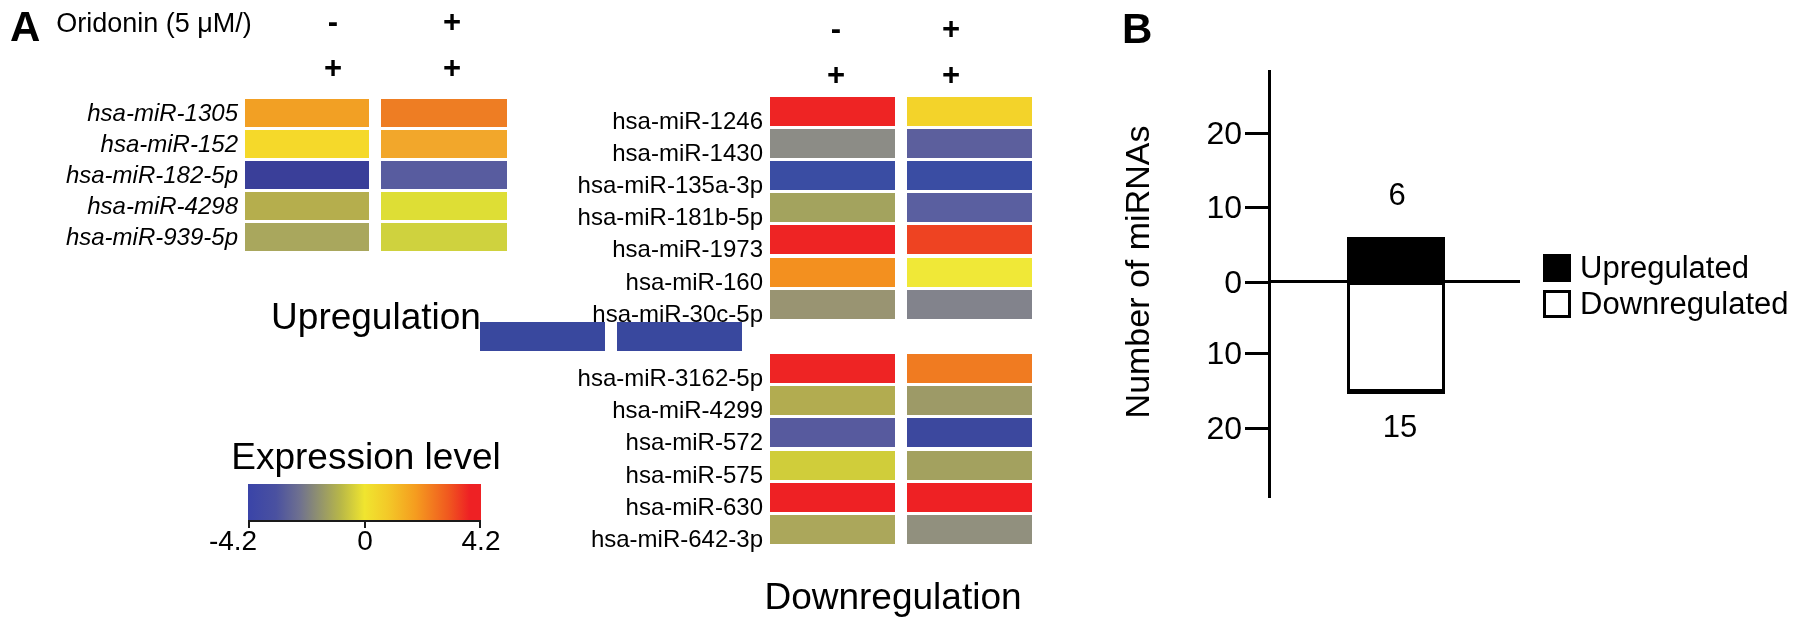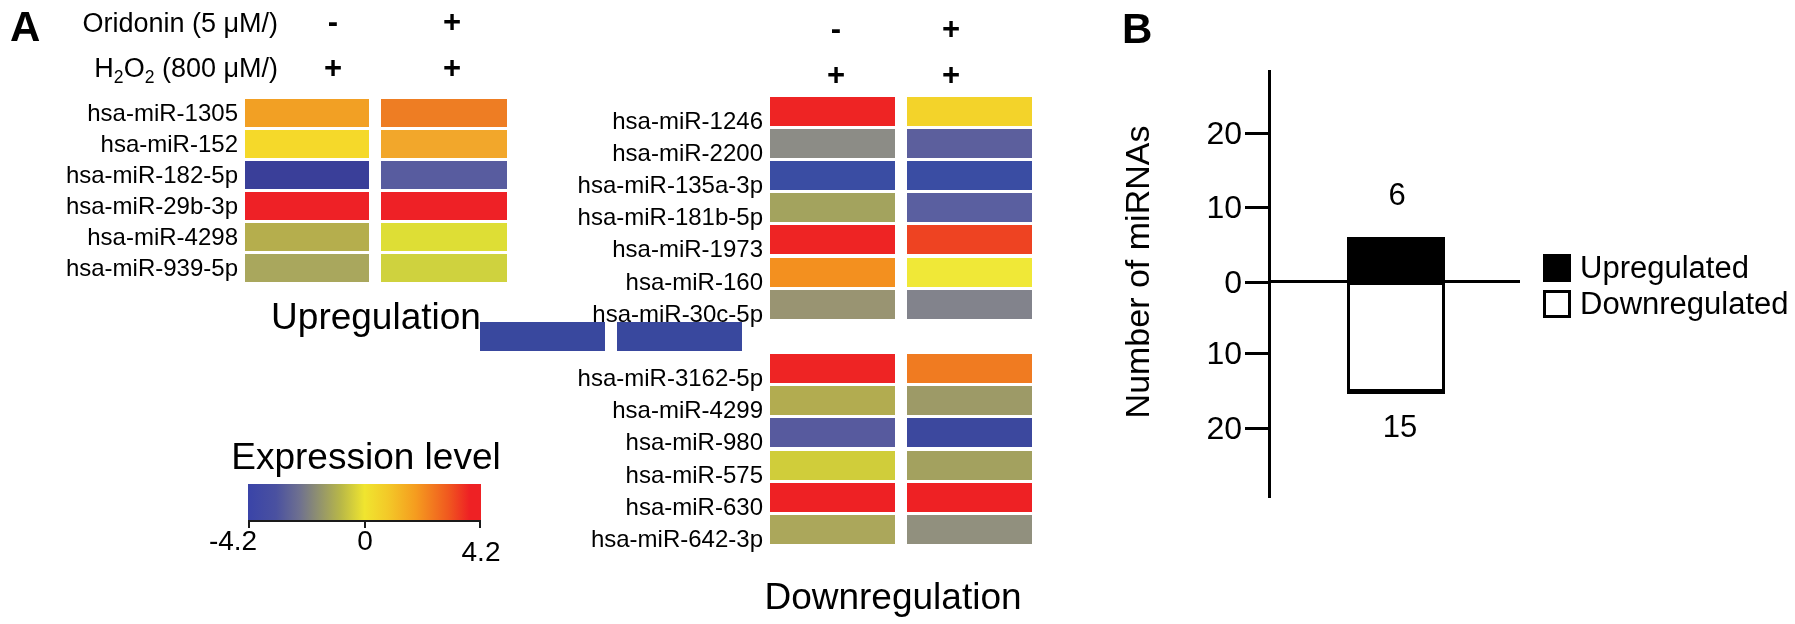--- a/index.html
+++ b/index.html
@@ -1,27 +1,27 @@
 <!DOCTYPE html>
 <html><head>
 <meta charset="utf-8">
 <style>
   html,body{margin:0;padding:0;background:#fff;}
   .canvas{position:relative;width:1795px;height:624px;background:#ffffff;
           font-family:"Liberation Sans","DejaVu Sans",sans-serif;color:#000;overflow:hidden;}
   .abs{position:absolute;}
   .panel-letter{font-weight:bold;font-size:42px;line-height:42px;}
-  .cond-label{font-size:27px;line-height:30px;text-align:right;white-space:nowrap;}
+  .cond-label{font-size:27px;line-height:30px;text-align:center;white-space:nowrap;}
   .cond-label sub{font-size:0.65em;}
   .sign{position:absolute;font-weight:bold;font-size:31px;line-height:36px;transform:translateX(-50%);}
   .hm{position:absolute;}
   .hm-row{display:flex;align-items:center;}
   .hm-label{font-size:24px;line-height:26px;text-align:right;white-space:nowrap;}
   .up .hm-row{height:31px;}
-  .up .hm-label{width:208px;margin-right:7px;}
+  .up .hm-label{width:208px;margin-right:7px;font-style:italic;}
   .up .hm-cell{width:124px;height:28px;}
   .up .hm-cell + .hm-cell{margin-left:12px;width:126px;}
   .down .hm-row{height:32.2px;}
   .down .hm-label{width:283px;margin-right:7px;margin-top:19px;}
   .down .hm-cell{width:125px;height:29px;}
   .down .hm-cell + .hm-cell{margin-left:12px;}
   .section-title{font-size:37px;line-height:30px;transform:translateX(-50%);white-space:nowrap;}
   .cb-wrap{position:absolute;border-bottom:2px solid #1a1a1a;}
   .cb-tick{position:absolute;width:2px;height:8px;background:#1a1a1a;top:100%;}
   .cb-ticklabel{position:absolute;font-size:28px;line-height:30px;transform:translateX(-50%);}
@@ -40,23 +40,20 @@
 </style>
 </head>
 <body>
 
 <div class="canvas">
 
   <div class="abs panel-letter" style="left:10px;top:6px">A</div>
 
   <div class="abs cond-label" style="left:30px;top:8px;width:248px">Oridonin (5 μM/)</div>
 
-  <div class="abs cond-label" style="left:30px;top:53px;width:248px">
-    <span>H</span><sub>2</sub><span>O</span><sub>2</sub><span> (800 μM/)</span>
-  </div>
 
   <div id="upreg-signs">
       <span class="sign" style="left: 333px; top: 4px;">-</span>
       <span class="sign" style="left: 452px; top: 4px;">+</span>
       <span class="sign" style="left: 333px; top: 50px;">+</span>
       <span class="sign" style="left: 452px; top: 50px;">+</span>
     </div>
   <div id="downreg-signs">
       <span class="sign" style="left: 836px; top: 11px;">-</span>
       <span class="sign" style="left: 951px; top: 11px;">+</span>
@@ -74,43 +71,38 @@
         <div class="hm-label">hsa-miR-152</div>
         <div class="hm-cell" style="background: rgb(245, 217, 42);"></div>
         <div class="hm-cell" style="background: rgb(242, 167, 43);"></div>
       </div>
       <div class="hm-row">
         <div class="hm-label">hsa-miR-182-5p</div>
         <div class="hm-cell" style="background: rgb(58, 63, 153);"></div>
         <div class="hm-cell" style="background: rgb(88, 92, 159);"></div>
       </div>
       <div class="hm-row">
-        <div class="hm-label">hsa-miR-29b-3p</div>
-        <div class="hm-cell" style="background: rgb(238, 33, 38);"></div>
-        <div class="hm-cell" style="background: rgb(238, 33, 38);"></div>
-      </div>
-      <div class="hm-row">
         <div class="hm-label">hsa-miR-4298</div>
         <div class="hm-cell" style="background: rgb(181, 174, 77);"></div>
         <div class="hm-cell" style="background: rgb(222, 222, 53);"></div>
       </div>
       <div class="hm-row">
         <div class="hm-label">hsa-miR-939-5p</div>
         <div class="hm-cell" style="background: rgb(169, 167, 93);"></div>
         <div class="hm-cell" style="background: rgb(207, 210, 62);"></div>
       </div>
     </div>
   <div id="downreg-heatmap" class="hm down" style="left:480px;top:95px">
       <div class="hm-row">
         <div class="hm-label">hsa-miR-1246</div>
         <div class="hm-cell" style="background: rgb(238, 36, 36);"></div>
         <div class="hm-cell" style="background: rgb(243, 211, 42);"></div>
       </div>
       <div class="hm-row">
-        <div class="hm-label">hsa-miR-2200</div>
+        <div class="hm-label">hsa-miR-1430</div>
         <div class="hm-cell" style="background: rgb(140, 140, 134);"></div>
         <div class="hm-cell" style="background: rgb(92, 95, 157);"></div>
       </div>
       <div class="hm-row">
         <div class="hm-label">hsa-miR-135a-3p</div>
         <div class="hm-cell" style="background: rgb(58, 77, 163);"></div>
         <div class="hm-cell" style="background: rgb(58, 77, 163);"></div>
       </div>
       <div class="hm-row">
         <div class="hm-label">hsa-miR-181b-5p</div>
@@ -140,21 +132,21 @@
         <div class="hm-label">hsa-miR-3162-5p</div>
         <div class="hm-cell" style="background: rgb(238, 36, 36);"></div>
         <div class="hm-cell" style="background: rgb(240, 123, 33);"></div>
       </div>
       <div class="hm-row">
         <div class="hm-label">hsa-miR-4299</div>
         <div class="hm-cell" style="background: rgb(178, 172, 80);"></div>
         <div class="hm-cell" style="background: rgb(157, 154, 103);"></div>
       </div>
       <div class="hm-row">
-        <div class="hm-label">hsa-miR-980</div>
+        <div class="hm-label">hsa-miR-572</div>
         <div class="hm-cell" style="background: rgb(87, 90, 158);"></div>
         <div class="hm-cell" style="background: rgb(60, 72, 158);"></div>
       </div>
       <div class="hm-row">
         <div class="hm-label">hsa-miR-575</div>
         <div class="hm-cell" style="background: rgb(208, 205, 58);"></div>
         <div class="hm-cell" style="background: rgb(163, 161, 95);"></div>
       </div>
       <div class="hm-row">
         <div class="hm-label">hsa-miR-630</div>
@@ -172,21 +164,21 @@
   <div class="abs section-title" style="left:893px;top:582px">Downregulation</div>
 
   <div class="abs section-title" style="left:366px;top:442px">Expression level</div>
   <div id="colorbar" class="cb-wrap" style="left: 248px; top: 484px; width: 233px; height: 36px; background: linear-gradient(to right, rgb(58, 68, 168) 0%, rgb(74, 81, 160) 12%, rgb(110, 112, 144) 22%, rgb(143, 144, 112) 30%, rgb(185, 184, 71) 40%, rgb(240, 229, 47) 50%, rgb(243, 201, 40) 60%, rgb(245, 156, 31) 72%, rgb(240, 88, 31) 86%, rgb(238, 33, 36) 95%);">
     <div class="cb-tick" style="left:0"></div>
     <div class="cb-tick" style="left:calc(50% - 1px)"></div>
     <div class="cb-tick" style="right:0"></div>
   </div>
   <div class="cb-ticklabel" style="left:233px;top:526px">-4.2</div>
   <div class="cb-ticklabel" style="left:365px;top:526px">0</div>
-  <div class="cb-ticklabel" style="left:481px;top:537px">4.2</div>
+  <div class="cb-ticklabel" style="left:481px;top:526px">4.2</div>
 
   <div class="abs panel-letter" style="left:1122px;top:8px">B</div>
   <div class="ylabel" style="left:1137px;top:272px">Number of miRNAs</div>
   <div class="axis-v" style="left:1268px;top:70px;height:428px"></div>
   <div id="yticks">
       <div class="tick-dash" style="left: 1245px; top: 131.5px; width: 23px;"></div>
       <div class="tick-label" style="left: 1182px; top: 114px;">20</div>
       <div class="tick-dash" style="left: 1245px; top: 205.5px; width: 23px;"></div>
       <div class="tick-label" style="left: 1182px; top: 188px;">10</div>
       <div class="tick-dash" style="left: 1245px; top: 280.5px; width: 23px;"></div>

